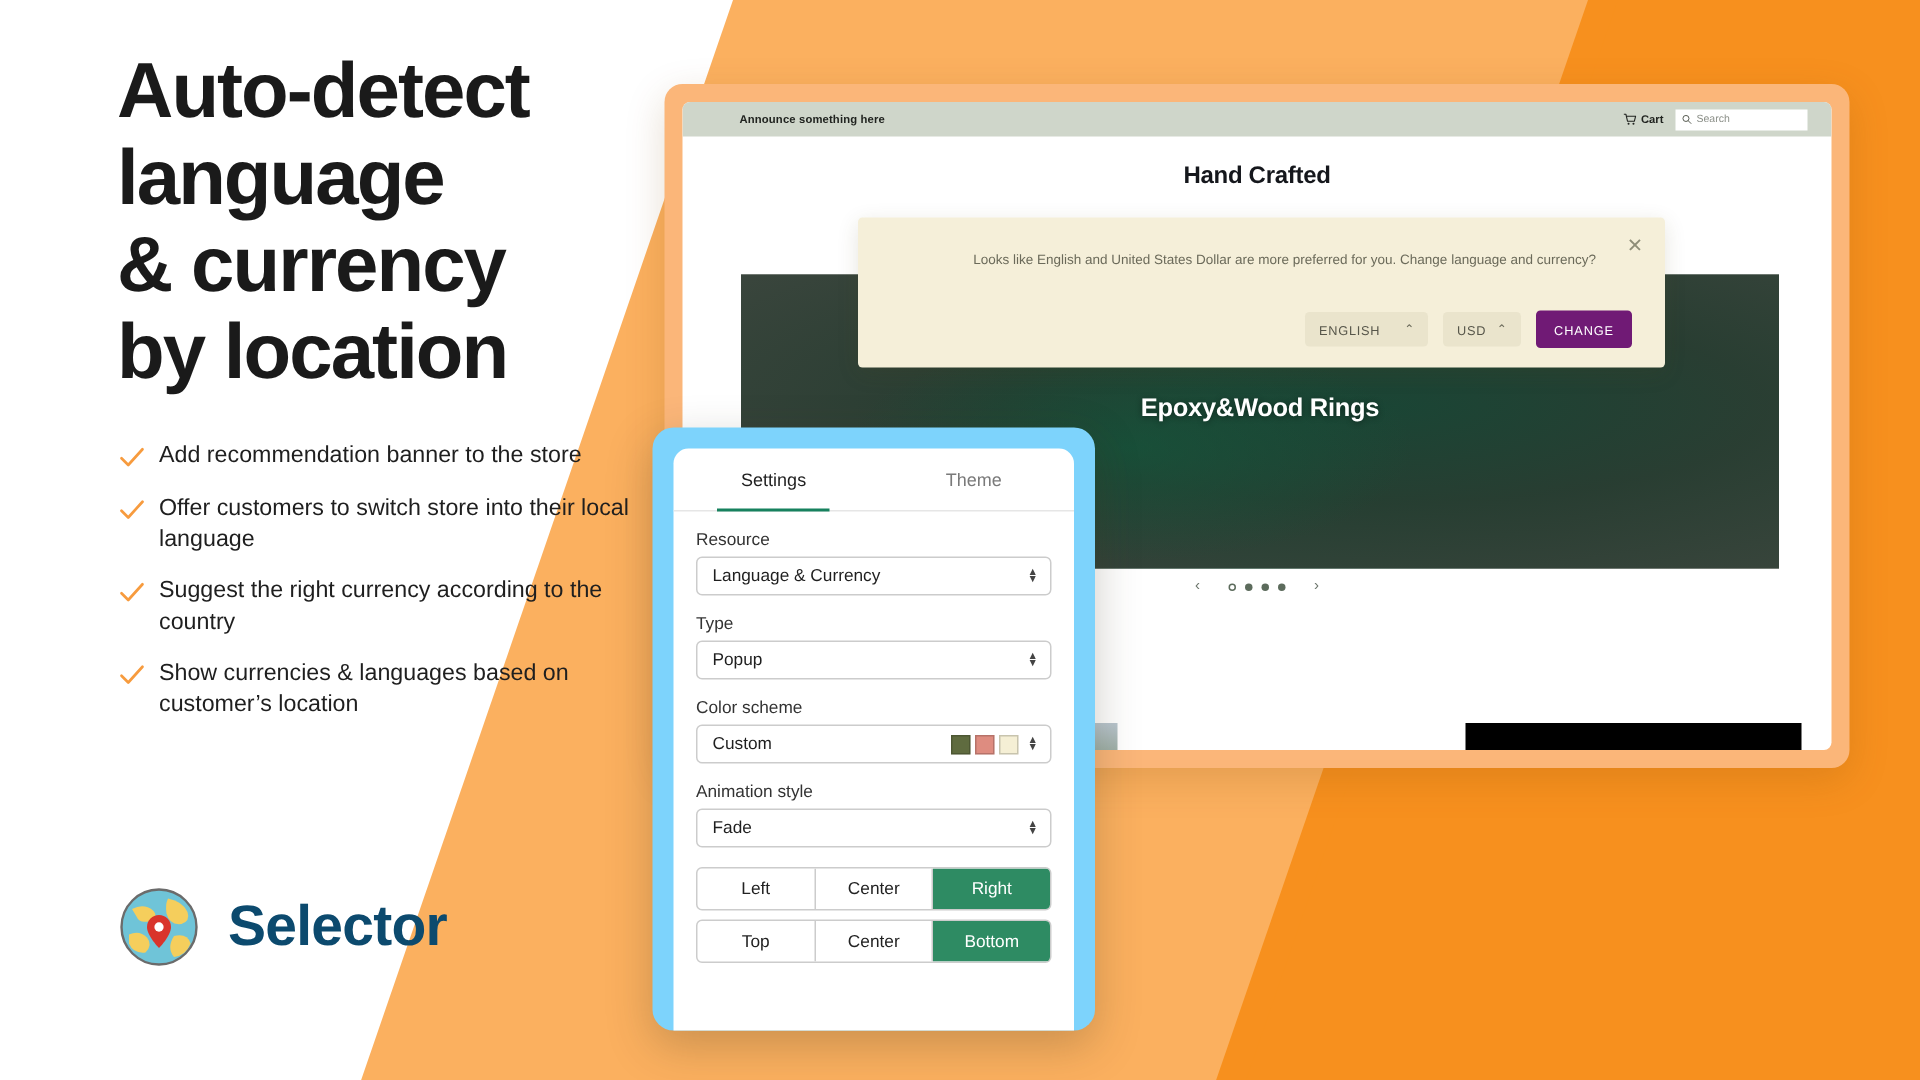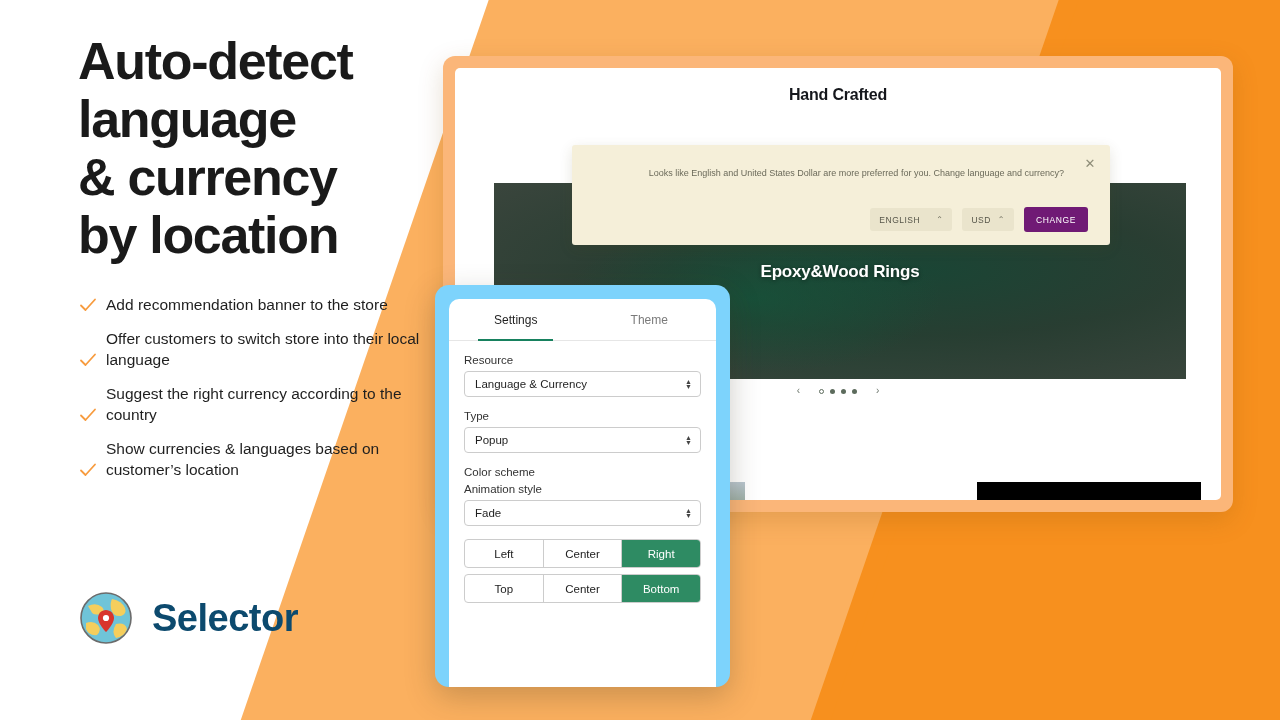--- a/index.html
+++ b/index.html
@@ -35,21 +35,21 @@
     font-size: 52px;
     line-height: 58px;
     font-weight: bold;
     letter-spacing: -1.3px;
     color: #1a1a1a;
     white-space: pre-line;
   }
   #bullets { margin-top: 30px; width: 370px; }
   .bullet {
     display: flex;
-    align-items: flex-end;
+    align-items: flex-start;
     margin-bottom: 14px;
   }
   .bullet-check {
     flex: 0 0 auto;
     width: 20px; height: 20px;
     margin-right: 8px;
     margin-top: 1px;
   }
   .bullet-text {
     font-size: 15.5px;
@@ -375,20 +375,40 @@
     <path d="M38 34 q9 -2 11 5 q-3 8 -11 9 q-5 -6 0 -14 z" fill="#F5CE5C"></path>
     <path d="M28 20 c-4.4 0-8 3.6-8 8 0 6 8 14 8 14 s8-8 8-14 c0-4.4-3.6-8-8-8 z" fill="#D9342B"></path>
     <circle cx="28" cy="28" r="3.1" fill="#fff"></circle>
   </svg>
   <span id="logo-text">Selector</span>
 </div>
 
 <div id="browser">
   <div id="browser-inner">
 
+    <div id="store-bar">
+      <span id="announce">Announce something here</span>
+      <div id="store-bar-right">
+        <div id="cart-group">
+          <svg width="9" height="9" viewBox="0 0 16 16">
+            <path d="M1 2 h2.4 l2 8.4 h8 l1.6 -6 H4.2" fill="none" stroke="#20231f" stroke-width="1.3" stroke-linejoin="round"></path>
+            <circle cx="6.6" cy="13.4" r="1.2" fill="#20231f"></circle>
+            <circle cx="12.4" cy="13.4" r="1.2" fill="#20231f"></circle>
+          </svg>
+          <span id="cart-label">Cart</span>
+        </div>
+        <div id="search-box">
+          <svg width="7" height="7" viewBox="0 0 16 16">
+            <circle cx="6.8" cy="6.8" r="4.6" fill="none" stroke="#55594f" stroke-width="1.5"></circle>
+            <path d="M10.4 10.4 L14.4 14.4" stroke="#55594f" stroke-width="1.5" stroke-linecap="round"></path>
+          </svg>
+          <span id="search-placeholder">Search</span>
+        </div>
+      </div>
+    </div>
 
     <div id="hero-title">Hand Crafted</div>
 
     <div id="hero-img">
       <div id="hero-product-title">Epoxy&amp;Wood Rings</div>
     </div>
 
     <div id="carousel">
       <span class="car-arrow">‹</span>
       <div id="car-dots">
@@ -437,20 +457,29 @@
         <span class="stepper">▲<br>▼</span>
       </div>
 
       <div class="field-label">Type</div>
       <div class="select">
         <span class="select-val">Popup</span>
         <span class="stepper">▲<br>▼</span>
       </div>
 
       <div class="field-label">Color scheme</div>
+      <div class="select">
+        <span class="select-val">Custom</span>
+        <span id="swatches">
+          <span class="swatch" style="background:#5F6B3F"></span>
+          <span class="swatch" style="background:#DE8C80"></span>
+          <span class="swatch" style="background:#F5EFD5"></span>
+        </span>
+        <span class="stepper">▲<br>▼</span>
+      </div>
 
       <div class="field-label">Animation style</div>
       <div class="select">
         <span class="select-val">Fade</span>
         <span class="stepper">▲<br>▼</span>
       </div>
 
       <div class="seg-row">
         <div class="seg">Left</div>
         <div class="seg">Center</div>

